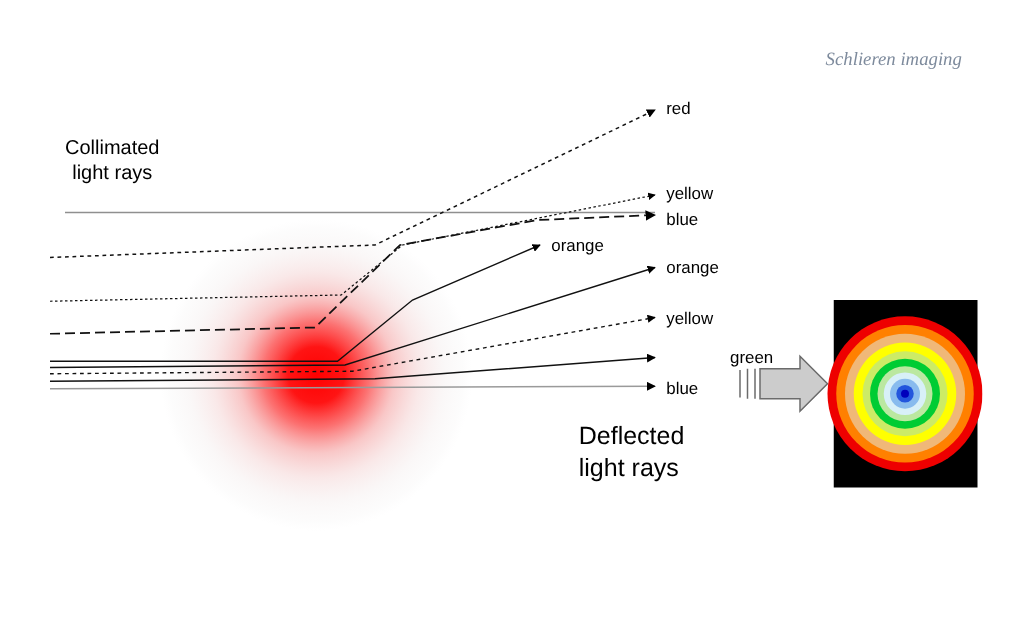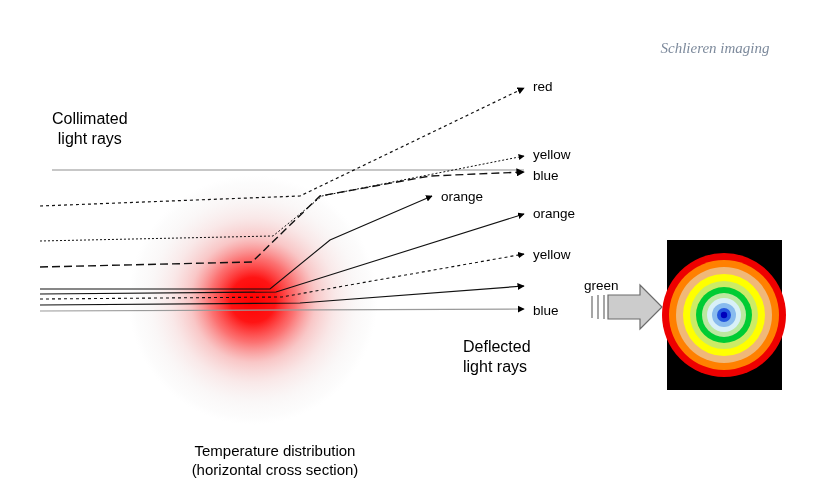--- a/index.html
+++ b/index.html
@@ -43,21 +43,21 @@
   }
   #label-collimated {
     left: 52px;
     top: 109px;
     font-size: 16px;
     text-align: center;
   }
   #label-deflected {
     left: 463px;
     top: 337px;
-    font-size: 16px;
+    font-size: 20px;
   }
   #label-temperature {
     left: 140px;
     top: 441px;
     width: 270px;
     text-align: center;
     font-size: 15px;
   }
   #label-rainbow {
     left: 680px;
@@ -139,21 +139,20 @@
         <circle cx="724" cy="315" r="7" fill="#2255dd"></circle>
         <circle cx="724" cy="315" r="3.2" fill="#0000bb"></circle>
       </g>
     </g>
   </svg>
 
   <div class="txt" id="label-collimated">Collimated<br>light rays</div>
 
   <div class="txt" id="label-deflected">Deflected<br>light rays</div>
 
-  <div class="txt" id="label-temperature">Temperature distribution<br>(horizontal cross section)</div>
 
 
   <div id="ray-label-layer">
       <div class="txt ray-label" style="left: 533px; top: 78px;">red</div>
       <div class="txt ray-label" style="left: 533px; top: 146px;">yellow</div>
       <div class="txt ray-label" style="left: 533px; top: 167px;">blue</div>
       <div class="txt ray-label" style="left: 441px; top: 188px;">orange</div>
       <div class="txt ray-label" style="left: 533px; top: 205px;">orange</div>
       <div class="txt ray-label" style="left: 533px; top: 246px;">yellow</div>
       <div class="txt ray-label" style="left: 544px; top: 277px; margin-left: 40px;">green</div>

